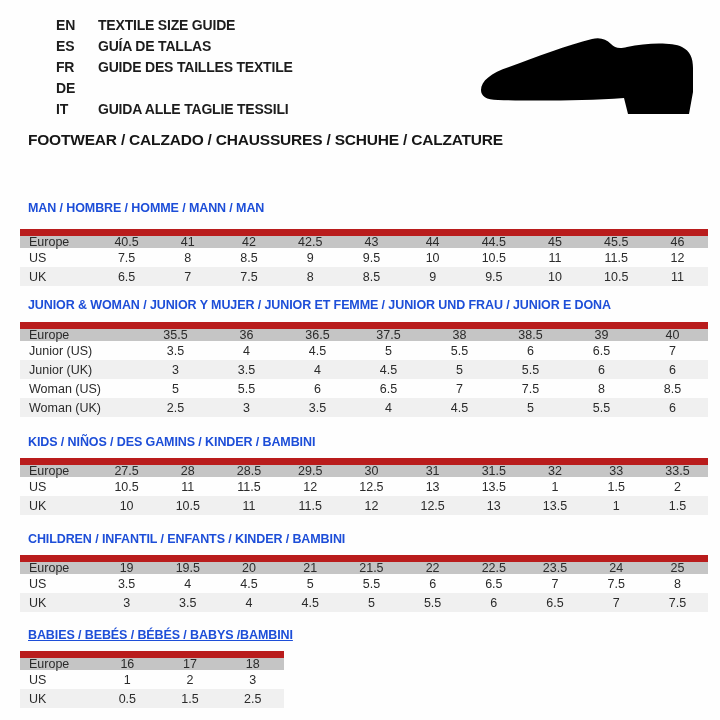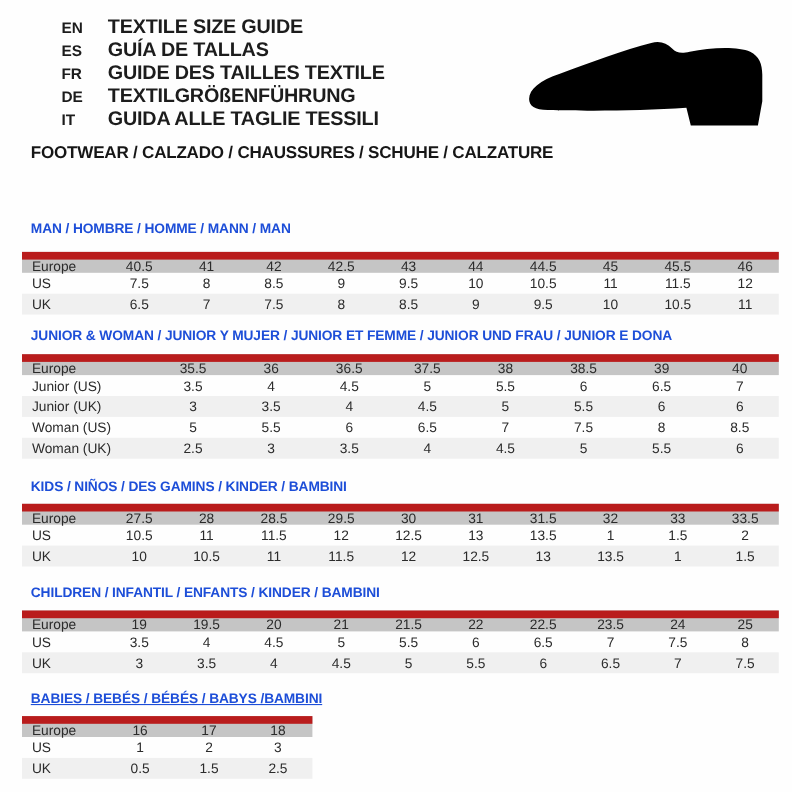--- a/index.html
+++ b/index.html
@@ -12,21 +12,21 @@
   #page { position: relative; width: 720px; height: 720px; background: #fefefe; overflow: hidden; }
 
   
   .lang-block { position: absolute; left: 28px; top: 14px; }
   .lang-line { display: flex; height: 21px; align-items: center; margin-left: 28px; }
   .lang-code {
     width: 42px; font-weight: 700; font-size: 14px; letter-spacing: -0.2px;
     font-stretch: condensed; color: #1c1c1c;
   }
   .lang-title {
-    font-weight: 700; font-size: 18px; letter-spacing: -0.2px;
+    font-weight: 700; font-size: 14px; letter-spacing: -0.2px;
     font-stretch: condensed; color: #1c1c1c; white-space: nowrap;
   }
   .category-title {
     position: absolute; left: 28px; top: 131px;
     font-weight: 700; font-size: 15.5px; letter-spacing: -0.2px;
     font-stretch: condensed; color: #161616; white-space: nowrap;
   }
   .shoe-wrap { position: absolute; left: 478px; top: 26px; width: 224px; height: 94px; }
   .shoe-wrap svg { display: block; width: 100%; height: 100%; }
 
@@ -70,21 +70,20 @@
     <div class="lang-line">
       <span class="lang-code">ES</span>
       <span class="lang-title">GUÍA DE TALLAS</span>
     </div>
     <div class="lang-line">
       <span class="lang-code">FR</span>
       <span class="lang-title">GUIDE DES TAILLES TEXTILE</span>
     </div>
     <div class="lang-line">
       <span class="lang-code">DE</span>
-      <span class="lang-title">TEXTILGRÖßENFÜHRUNG</span>
     </div>
     <div class="lang-line">
       <span class="lang-code">IT</span>
       <span class="lang-title">GUIDA ALLE TAGLIE TESSILI</span>
     </div>
   </div>
 
   <div class="shoe-wrap">
     <svg viewBox="0 0 224 94" xmlns="http://www.w3.org/2000/svg" aria-hidden="true">
       <path fill="#000000" d="M3,64

